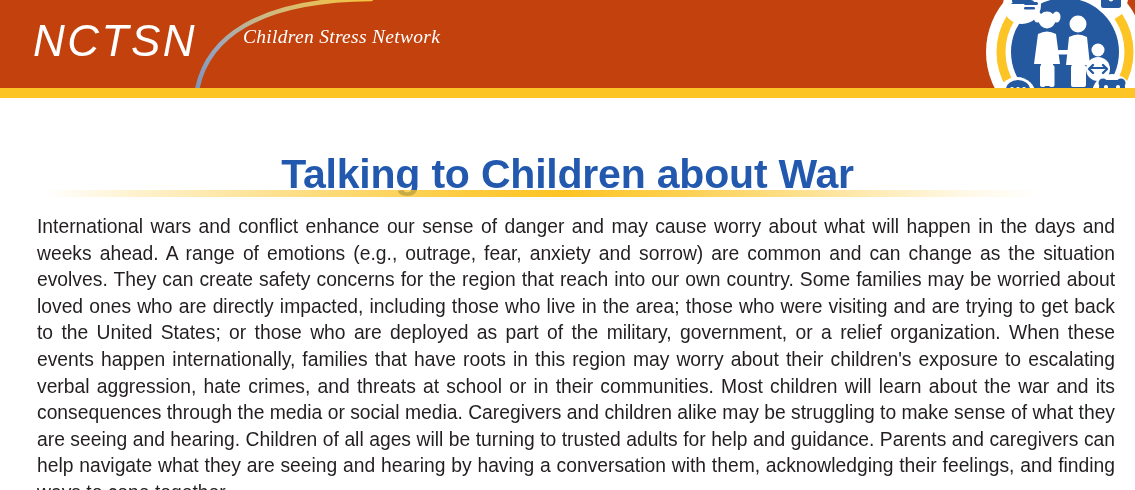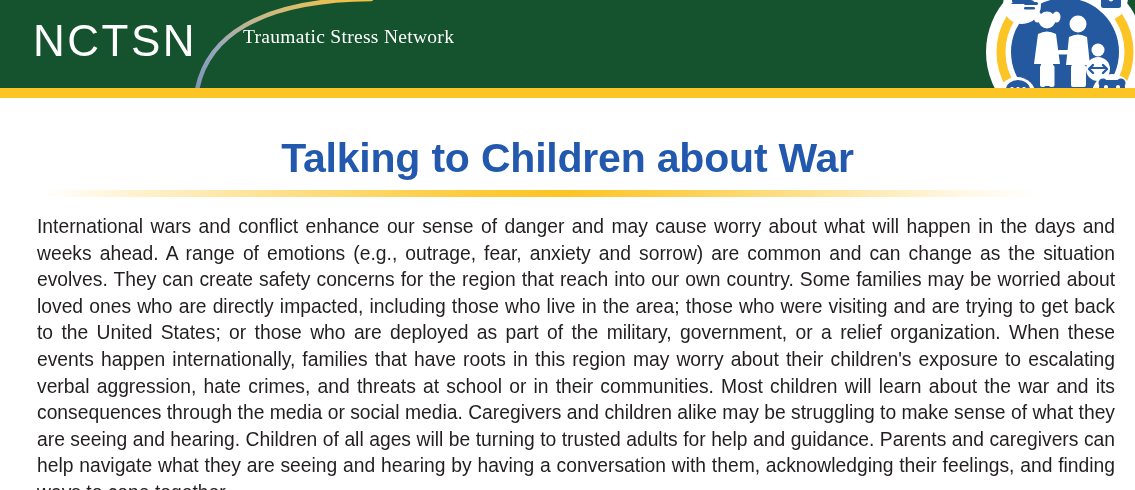--- a/index.html
+++ b/index.html
@@ -16,22 +16,23 @@
     position: relative;
   }
 
   
   .header-band {
     position: absolute;
     left: 0;
     top: 0;
     width: 1135px;
     height: 88px;
-    background: #14532d;
+    background: #c2410c;
     overflow: hidden;
+    font-style: italic;
   }
   .header-stripe {
     position: absolute;
     left: 0;
     top: 88px;
     width: 1135px;
     height: 10px;
     background: #FCC424;
   }
 
@@ -79,21 +80,21 @@
     left: 985px;
     top: -28px;
     width: 160px;
     height: 160px;
   }
 
   
   .page-title {
     position: absolute;
     left: 0;
-    top: 108px;
+    top: 124px;
     width: 1135px;
     text-align: center;
     color: #2259AE;
     font-family: "Liberation Sans Narrow", "Liberation Sans", sans-serif;
     font-size: 41px;
     font-weight: bold;
     letter-spacing: -0.2px;
     line-height: 46px;
     white-space: nowrap;
   }
@@ -146,21 +147,21 @@
         <stop offset="0%" stop-color="#7E93B4"></stop>
         <stop offset="30%" stop-color="#9BA8BD"></stop>
         <stop offset="58%" stop-color="#C9B888"></stop>
         <stop offset="100%" stop-color="#F6C33E"></stop>
       </linearGradient>
     </defs>
     <path d="M12 92 C 22 40, 72 2, 186 1" fill="none" stroke="url(#swooshGrad)" stroke-width="4.5" stroke-linecap="round"></path>
   </svg>
 
   <div class="tagline">
-    <span>Traumatic Stress Network</span>
+    <span>Children Stress Network</span>
   </div>
 
   <svg class="emblem" viewBox="0 0 160 160" xmlns="http://www.w3.org/2000/svg">
 
     <circle cx="80" cy="80" r="79" fill="#ffffff"></circle>
 
     <circle cx="80" cy="80" r="64" fill="none" stroke="#FCC424" stroke-width="9" stroke-dasharray="72 28" stroke-dashoffset="36"></circle>
 
     <circle cx="80" cy="80" r="54" fill="#2459A0"></circle>
 

